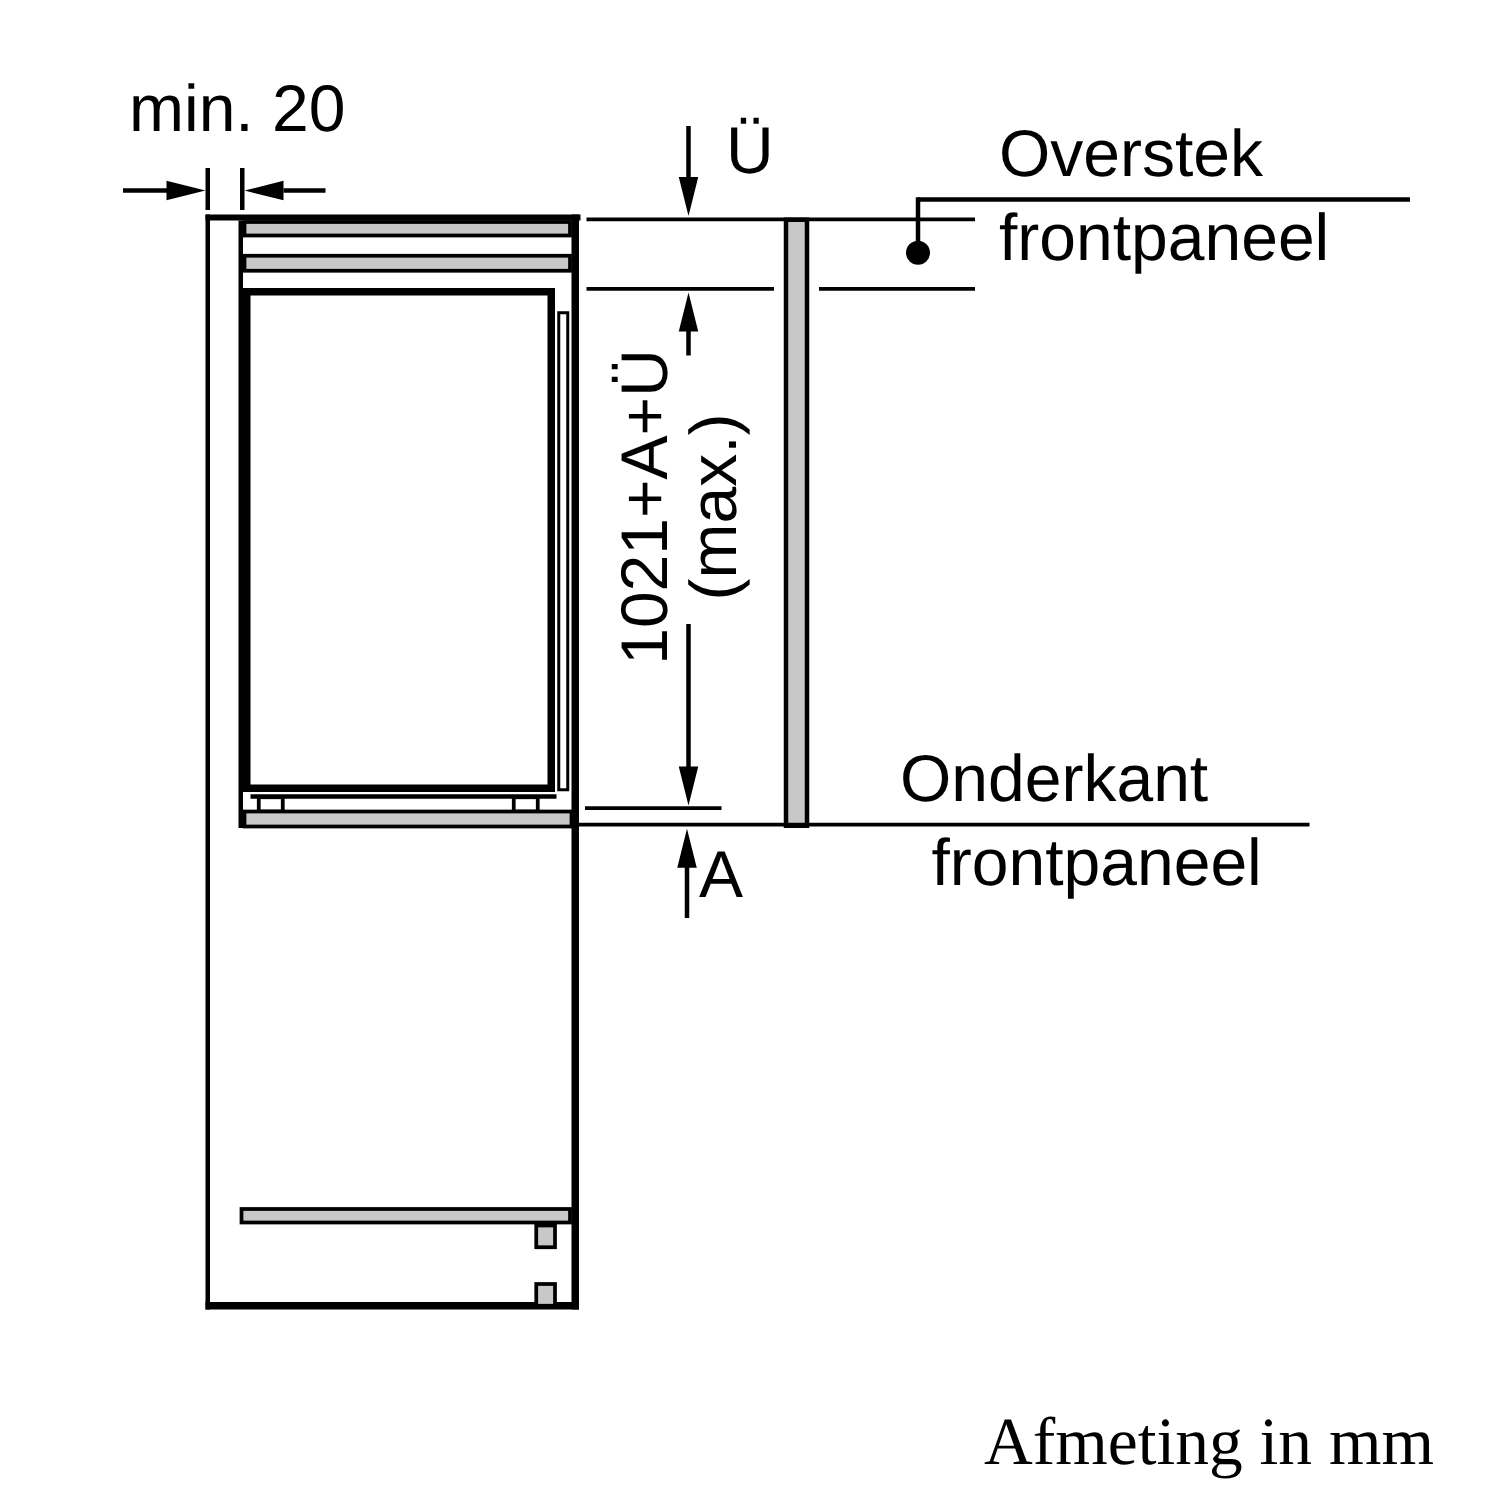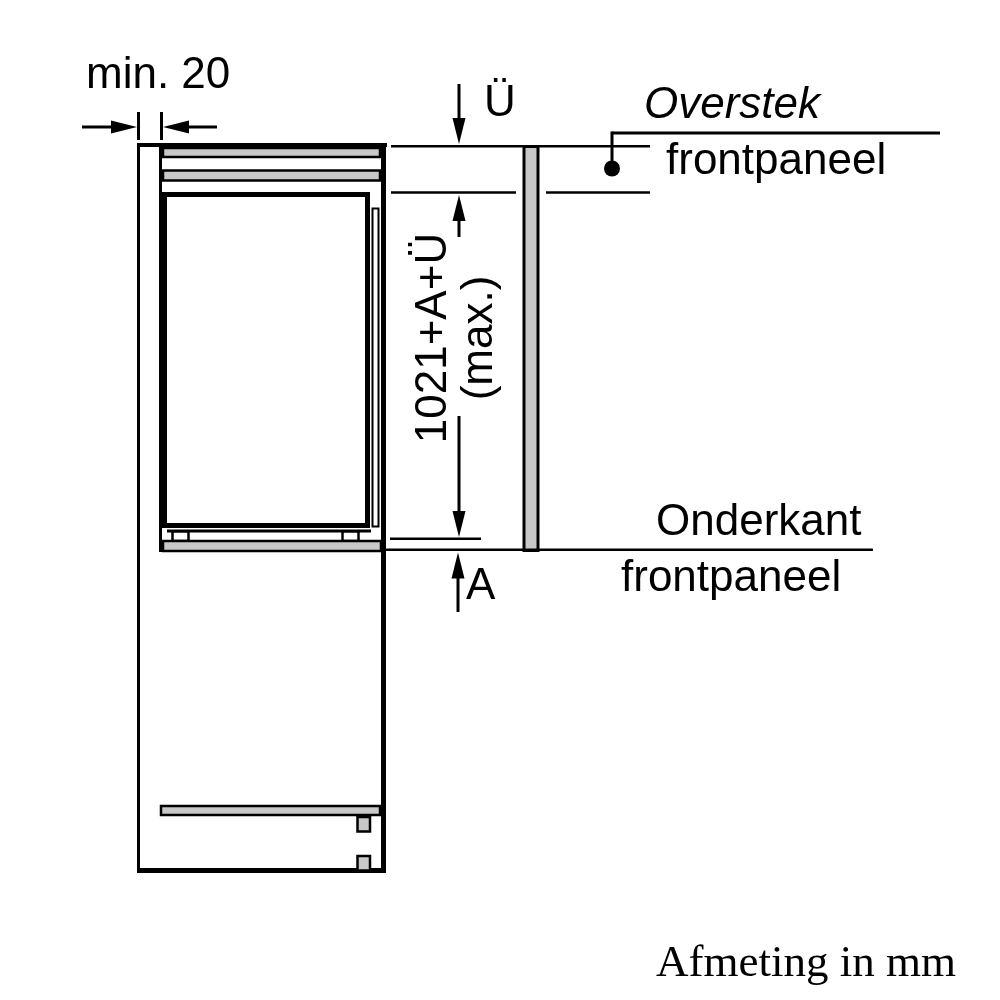--- a/index.html
+++ b/index.html
@@ -93,27 +93,27 @@
     <g>
       <polygon points="458,552.5 451.5,578.5 464.5,578.5" fill="#000"></polygon>
       <line x1="458" y1="576" x2="458" y2="612" stroke="#000" stroke-width="3"></line>
     </g>
   </svg>
 
   <div class="lbl" style="left:86px;top:50px;">min. 20</div>
 
   <div class="lbl" style="left:484px;top:78px;">Ü</div>
 
-  <div class="lbl" style="left:644px;top:80px;font-style:italic;">Overstek</div>
+  <div class="lbl" style="left:666px;top:80px;">Overstek</div>
   <div class="lbl" style="left:666px;top:136px;">frontpaneel</div>
 
   <div class="lbl-rot">
     <div>1021+A+Ü</div>
     <div>(max.)</div>
   </div>
 
-  <div class="lbl" style="left:656px;top:497px;">Onderkant</div>
+  <div class="lbl" style="left:600px;top:497px;">Onderkant</div>
   <div class="lbl" style="left:621px;top:553px;">frontpaneel</div>
 
   <div class="lbl" style="left:466px;top:561px;">A</div>
 
   <div class="lbl" style="left:656px;top:938px;font-size:45px;font-family:Liberation Serif, serif;">Afmeting in mm</div>
 </div>
 
 </body></html>

